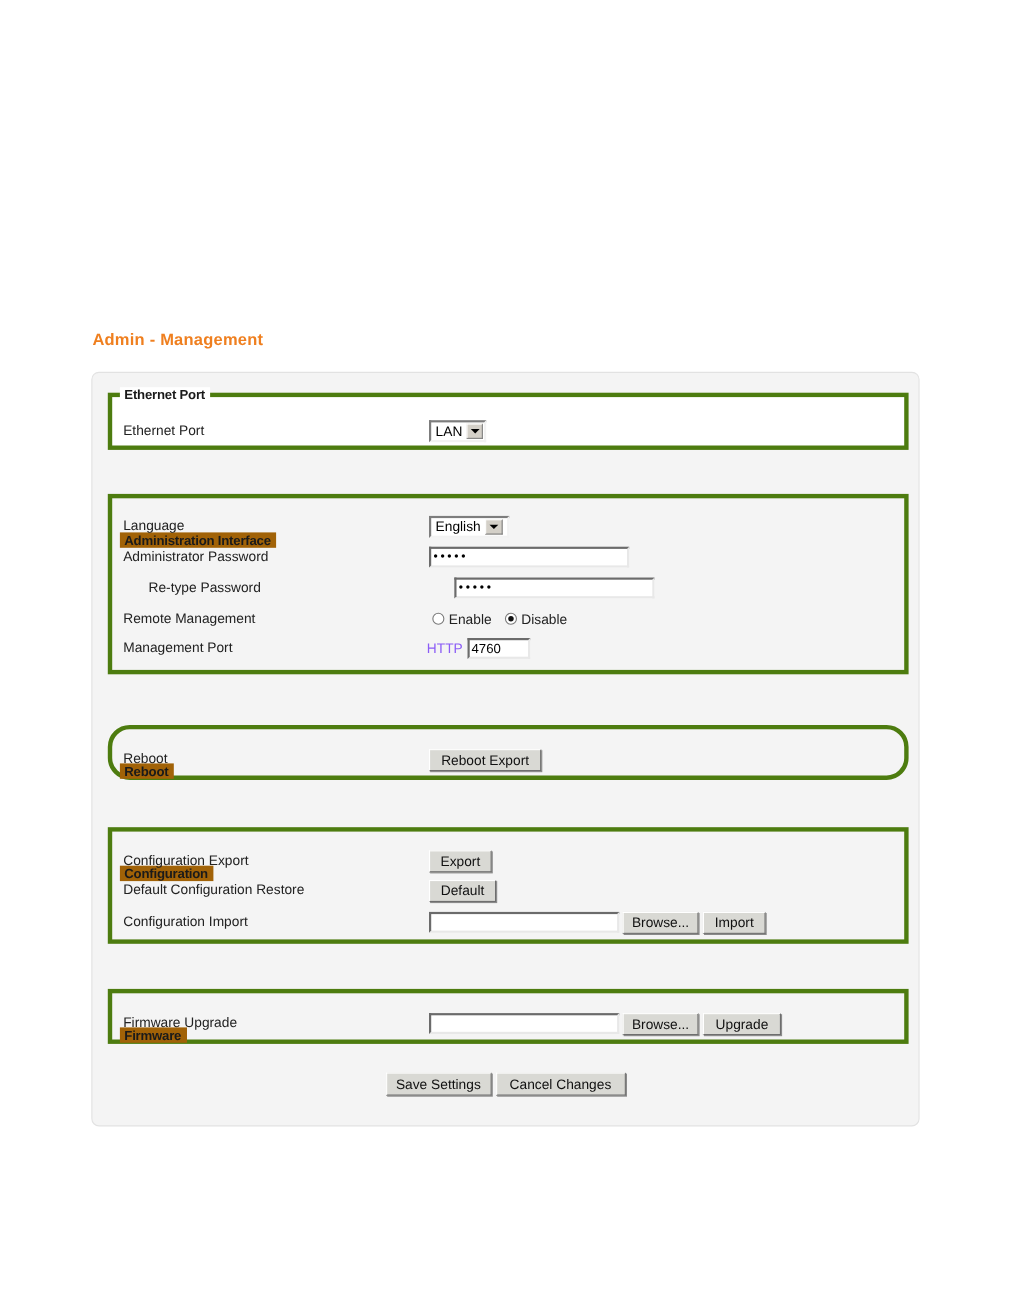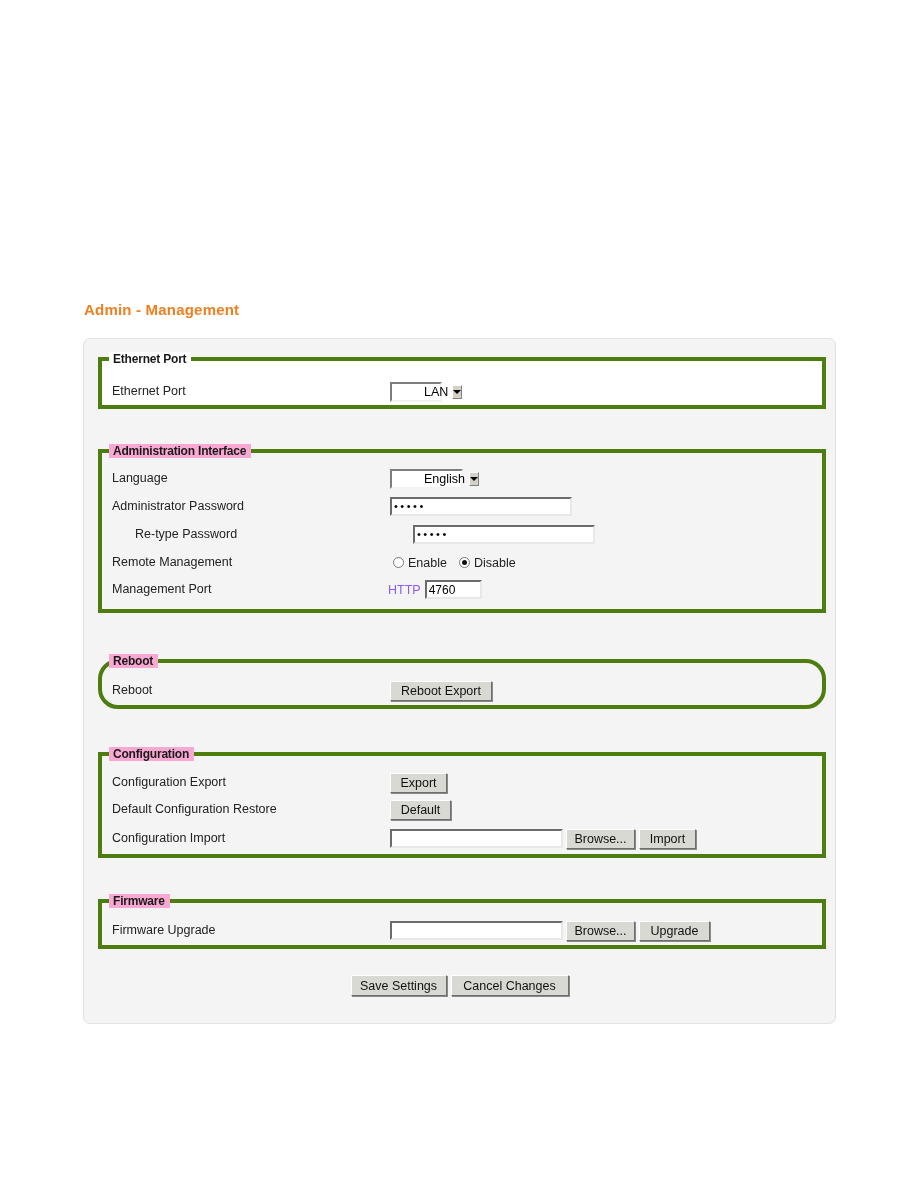--- a/index.html
+++ b/index.html
@@ -80,21 +80,21 @@
     left: 7px;
     background: inherit;
     padding: 0 5px 0 4px;
     font-size: 12px;
     font-weight: bold;
     color: #1a1a1a;
     white-space: nowrap;
     letter-spacing: -0.2px;
   }
   .legend.on-white { background: #ffffff; }
-  .legend.on-gray { background: #f9a8d4; }
+  .legend.on-gray { background: #a16207; margin-top: 40px; }
 
   
   .row {
     position: absolute;
     left: 0;
     width: 100%;
     height: 27px;
   }
   .row-label {
     position: absolute;
@@ -124,21 +124,20 @@
     background: #ffffff;
     box-sizing: border-box;
     font-size: 12.5px;
     color: #000;
   }
   .w-select .sel-text {
     display: flex;
     align-items: center;
     padding: 0 4px 0 4px;
     white-space: nowrap;
-    margin-left: 28px;
   }
   .w-select .sel-arrow {
     width: 16px;
     margin: 1px 1px 1px 0;
     background: #d4d0c8;
     border: 1px solid;
     border-color: #ffffff #808080 #808080 #ffffff;
     display: flex;
     align-items: center;
     justify-content: center;

